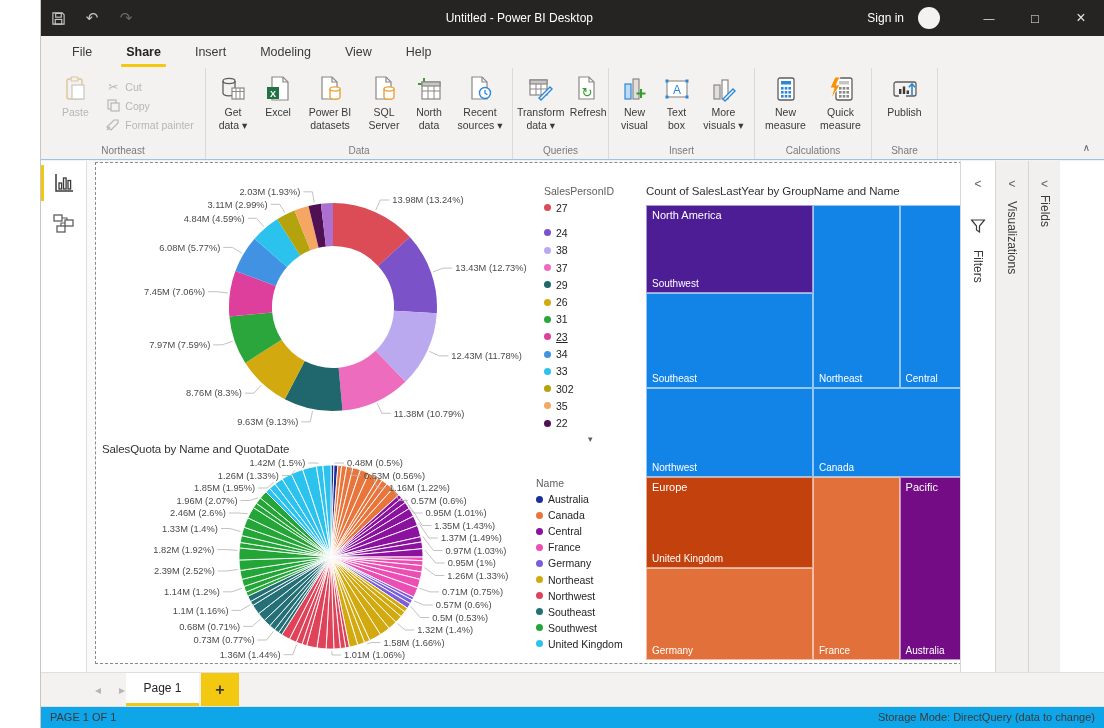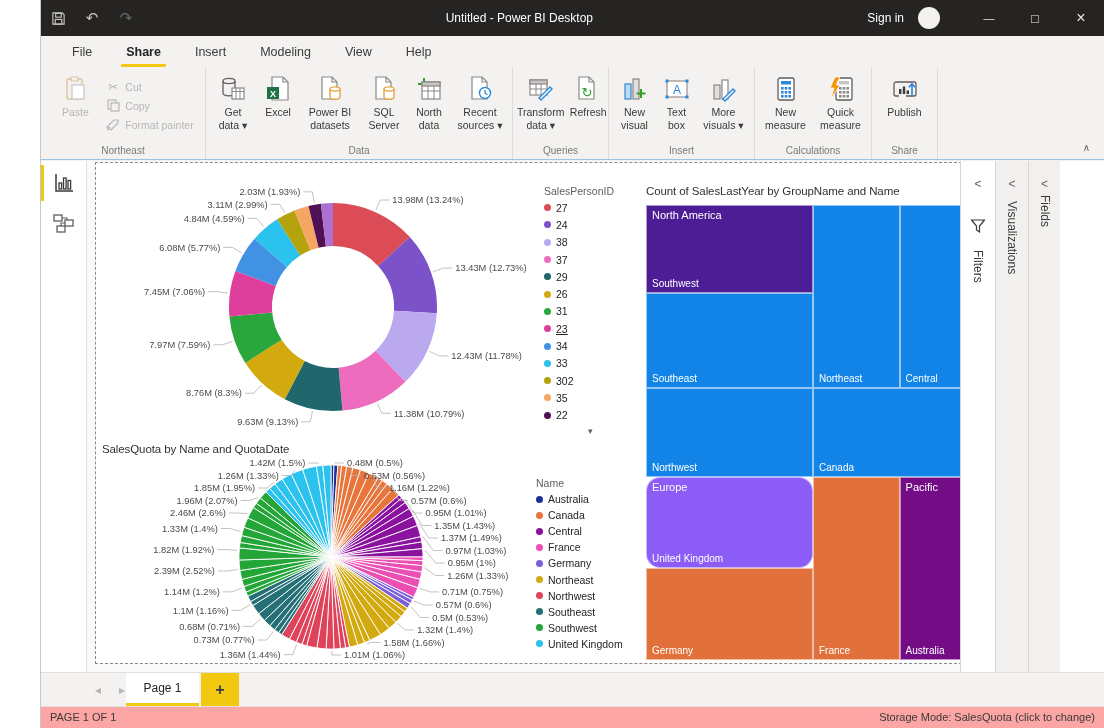--- a/index.html
+++ b/index.html
@@ -52,21 +52,21 @@
   .panel{position:absolute;top:0;height:100%;box-sizing:border-box;border-left:1px solid #d8d6d4;}
   .panel .collapse{position:absolute;top:16px;left:50%;transform:translateX(-50%);color:#605E5C;font-size:12px;}
   .vtext{position:absolute;left:50%;transform:translateX(-50%);writing-mode:vertical-rl;font-size:12px;color:#3b3a39;white-space:nowrap;}
   .funnel{position:absolute;top:58px;left:50%;transform:translateX(-50%);}
   
   .tabstrip{position:absolute;left:0;top:672px;width:100%;height:34px;background:#f3f2f1;border-top:1px solid #e1dfdd;box-sizing:border-box;}
   .nav-arrows{position:absolute;left:45px;top:0;height:100%;display:flex;align-items:center;color:#b8b6b4;font-size:12px;}
   .nav-arrows span{padding:0 9px;}
   .page-tab{position:absolute;left:85px;top:0;width:73px;height:100%;background:#ffffff;border-bottom:3px solid #F2C811;box-sizing:border-box;display:flex;align-items:center;justify-content:center;font-size:12px;color:#252423;}
   .add-tab{position:absolute;left:160px;top:0;width:38px;height:100%;background:#F2C811;display:flex;align-items:center;justify-content:center;font-size:16px;font-weight:bold;color:#3b3a39;}
-  .statusbar{position:absolute;left:0;top:706px;width:100%;height:22px;background:#fca5a5;border-top:1px solid #e1dfdd;box-sizing:border-box;font-size:11px;color:#3b3a39;}
+  .statusbar{position:absolute;left:0;top:706px;width:100%;height:22px;background:#0ea5e9;border-top:1px solid #e1dfdd;box-sizing:border-box;font-size:11px;color:#3b3a39;}
   .sb-left{position:absolute;left:9px;top:4px;}
   .sb-right{position:absolute;right:9px;top:4px;}
   svg{display:block;}
   text{font-family:"Liberation Sans","DejaVu Sans",sans-serif;}
 </style>
 </head>
 <body>
 
 <div class="app">
 
@@ -407,21 +407,21 @@
             <text x="355.3" y="180.1" font-size="9.3" fill="#4a4a4a" text-anchor="start">12.43M (11.78%)</text>
             <polyline points="281.3,224.3 285.8,234.3 294.8,234.3" fill="none" stroke="#b5b3b1" stroke-width="0.8"></polyline>
             <text x="297.8" y="237.5" font-size="9.3" fill="#4a4a4a" text-anchor="start">11.38M (10.79%)</text>
           </svg>
         <div class="legend" id="donut-legend" style="left:448px;top:22px;">
             <div class="lg-title">SalesPersonID</div>
             <div class="lg-item" style="height: 17.3px;">
               <span class="lg-dot" style="background: rgb(220, 76, 86);"></span>
               <span>27</span>
             </div>
-            <div class="lg-item" style="height: 17.3px;">
+            <div class="lg-item" style="height: 17.3px; margin-top: 8px;">
               <span class="lg-dot" style="background: rgb(123, 82, 200);"></span>
               <span>24</span>
             </div>
             <div class="lg-item" style="height: 17.3px;">
               <span class="lg-dot" style="background: rgb(187, 169, 239);"></span>
               <span>38</span>
             </div>
             <div class="lg-item" style="height: 17.3px;">
               <span class="lg-dot" style="background: rgb(238, 108, 190);"></span>
               <span>37</span>
@@ -663,21 +663,21 @@
             </div>
             <div class="tm-cell" style="left: 48.4%; top: 0%; width: 25.1%; height: 40.2%; background: rgb(18, 132, 232);">
               <div class="tm-name">Northeast</div>
             </div>
             <div class="tm-cell" style="left: 73.5%; top: 0%; width: 26.5%; height: 40.2%; background: rgb(18, 132, 232);">
               <div class="tm-name">Central</div>
             </div>
             <div class="tm-cell" style="left: 48.4%; top: 40.2%; width: 51.6%; height: 19.6%; background: rgb(18, 132, 232);">
               <div class="tm-name">Canada</div>
             </div>
-            <div class="tm-cell" style="left: 0%; top: 59.8%; width: 48.4%; height: 20%; background: #8b5cf6; border-radius: 14px;">
+            <div class="tm-cell" style="left: 0%; top: 59.8%; width: 48.4%; height: 20%; background: #c2410c;">
               <div class="tm-group-label">Europe</div>
               <div class="tm-name">United Kingdom</div>
             </div>
             <div class="tm-cell" style="left: 0%; top: 79.8%; width: 48.4%; height: 20.2%; background: rgb(226, 112, 58);">
               <div class="tm-name">Germany</div>
             </div>
             <div class="tm-cell" style="left: 48.4%; top: 59.8%; width: 25.1%; height: 40.2%; background: rgb(226, 112, 58);">
               <div class="tm-name">France</div>
             </div>
             <div class="tm-cell" style="left: 73.5%; top: 59.8%; width: 26.5%; height: 40.2%; background: rgb(115, 12, 133);">
@@ -709,15 +709,15 @@
     <div class="nav-arrows">
       <span>◂</span>
       <span>▸</span>
     </div>
     <div class="page-tab">Page 1</div>
     <div class="add-tab">+</div>
   </div>
 
   <div class="statusbar">
     <span class="sb-left">PAGE 1 OF 1</span>
-    <span class="sb-right">Storage Mode: SalesQuota (click to change)</span>
+    <span class="sb-right">Storage Mode: DirectQuery (data to change)</span>
   </div>
 </div>
 
 </body></html>

